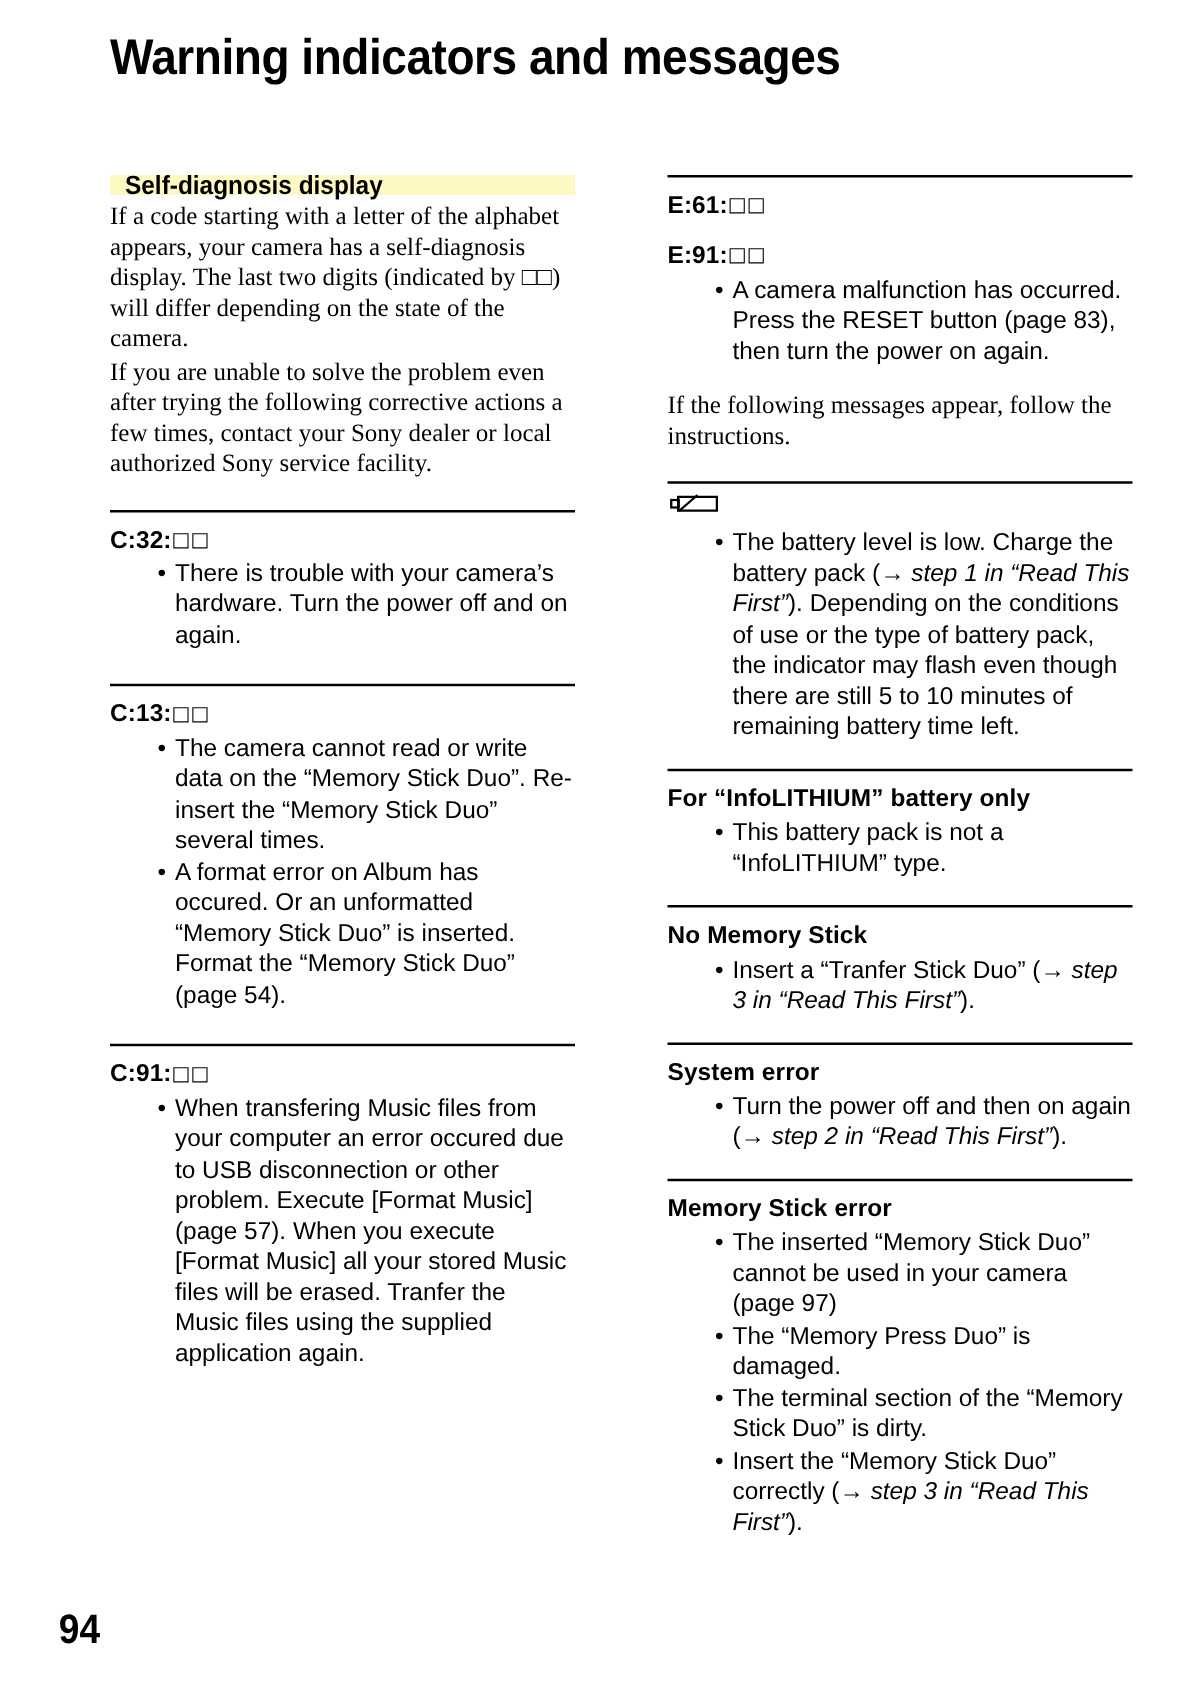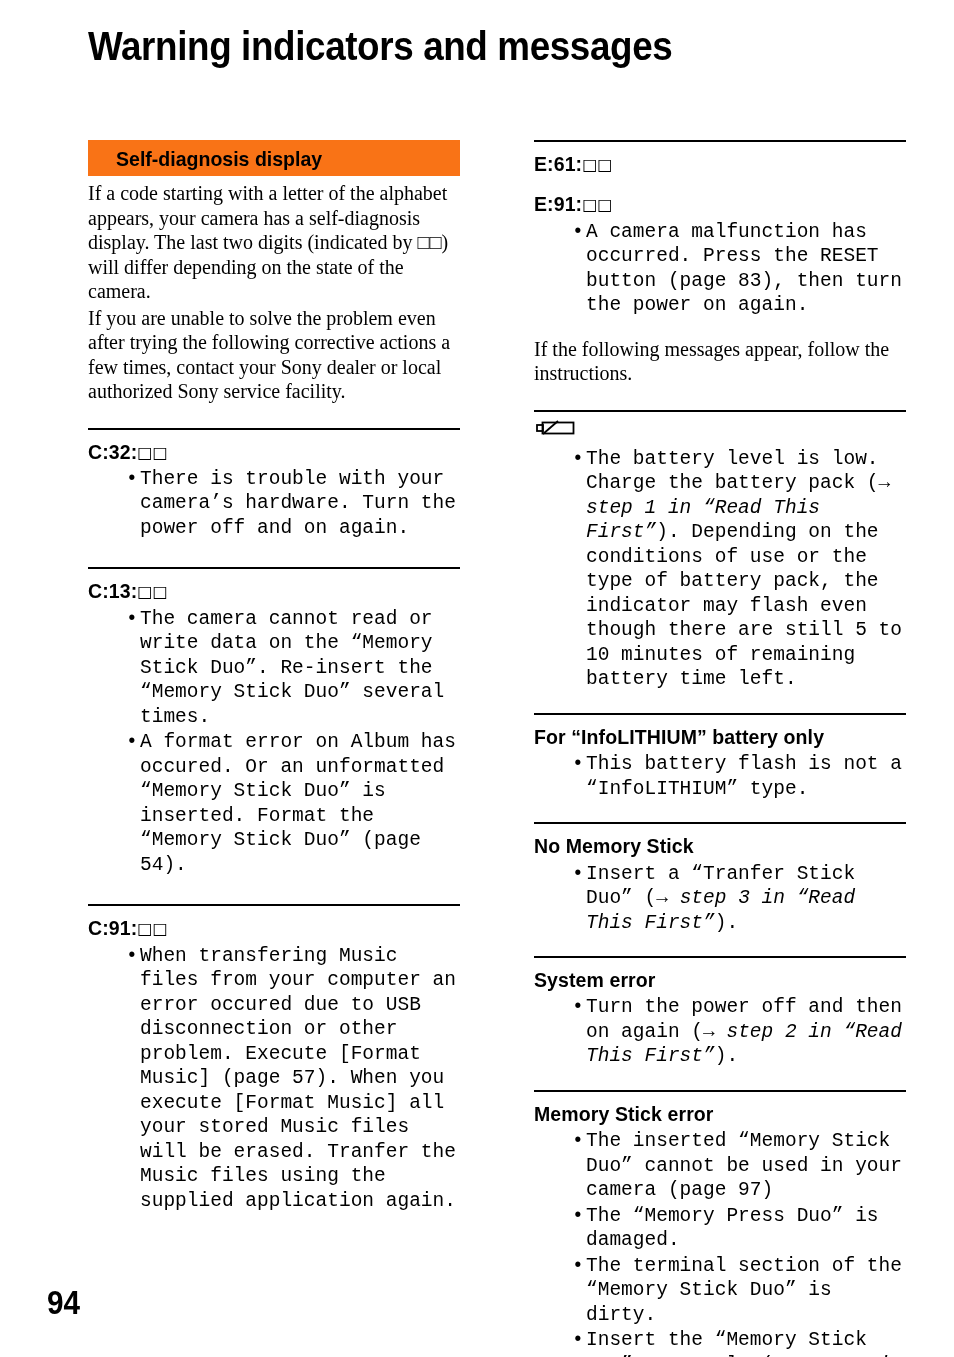--- a/index.html
+++ b/index.html
@@ -39,25 +39,25 @@
   .col {
     position: absolute;
     top: 140px;
     width: 372px;
   }
   .col-left  { left: 88px; }
   .col-right { left: 534px; }
 
   
   .banner {
-    background: #f97316;
-    height: 36px;
+    background: #fef9c3;
+    height: 16px;
     display: flex;
     align-items: center;
-    padding-left: 28px;
+    padding-left: 12px;
     box-sizing: border-box;
     margin-bottom: 5px;
   }
   .banner-text {
     font-family: "Liberation Sans Narrow", "Liberation Sans", sans-serif;
     font-weight: bold;
     font-size: 21px;
     transform: scaleX(0.93);
     transform-origin: left center;
     white-space: nowrap;
@@ -103,21 +103,21 @@
     top: -1px;
   }
 
   ul.bullets {
     list-style: none;
     margin: 3px 0 0 0;
     padding: 0 0 0 38px;
   }
   ul.bullets > li {
     position: relative;
-    font-family: Liberation Mono, monospace;
+    font-family: Liberation Sans, sans-serif;
     font-size: 19.5px;
     line-height: 24.5px;
     margin: 0 0 1px 0;
     padding-left: 14px;
   }
   ul.bullets > li::before {
     content: "\2022";
     position: absolute;
     left: 0;
     top: 0;
@@ -237,21 +237,21 @@
         <li><span>The battery level is low. Charge the battery pack (→ </span><em class="ital">step 1 in “Read This First”</em><span>). Depending on the conditions of use or the type of battery pack, the indicator may flash even though there are still 5 to 10 minutes of remaining battery time left.</span></li>
       </ul>
       <div class="sp-20"></div>
     </div>
 
     <div class="entry">
       <hr class="rule">
       <div class="sp-10"></div>
       <p class="entry-head wrapok">For “InfoLITHIUM” battery only</p>
       <ul class="bullets">
-        <li><span>This battery flash is not a “InfoLITHIUM” type.</span></li>
+        <li><span>This battery pack is not a “InfoLITHIUM” type.</span></li>
       </ul>
       <div class="sp-20"></div>
     </div>
 
     <div class="entry">
       <hr class="rule">
       <div class="sp-10"></div>
       <p class="entry-head wrapok">No Memory Stick</p>
       <ul class="bullets">
         <li><span>Insert a “Tranfer Stick Duo” (→ </span><em class="ital">step 3 in “Read This First”</em><span>).</span></li>

